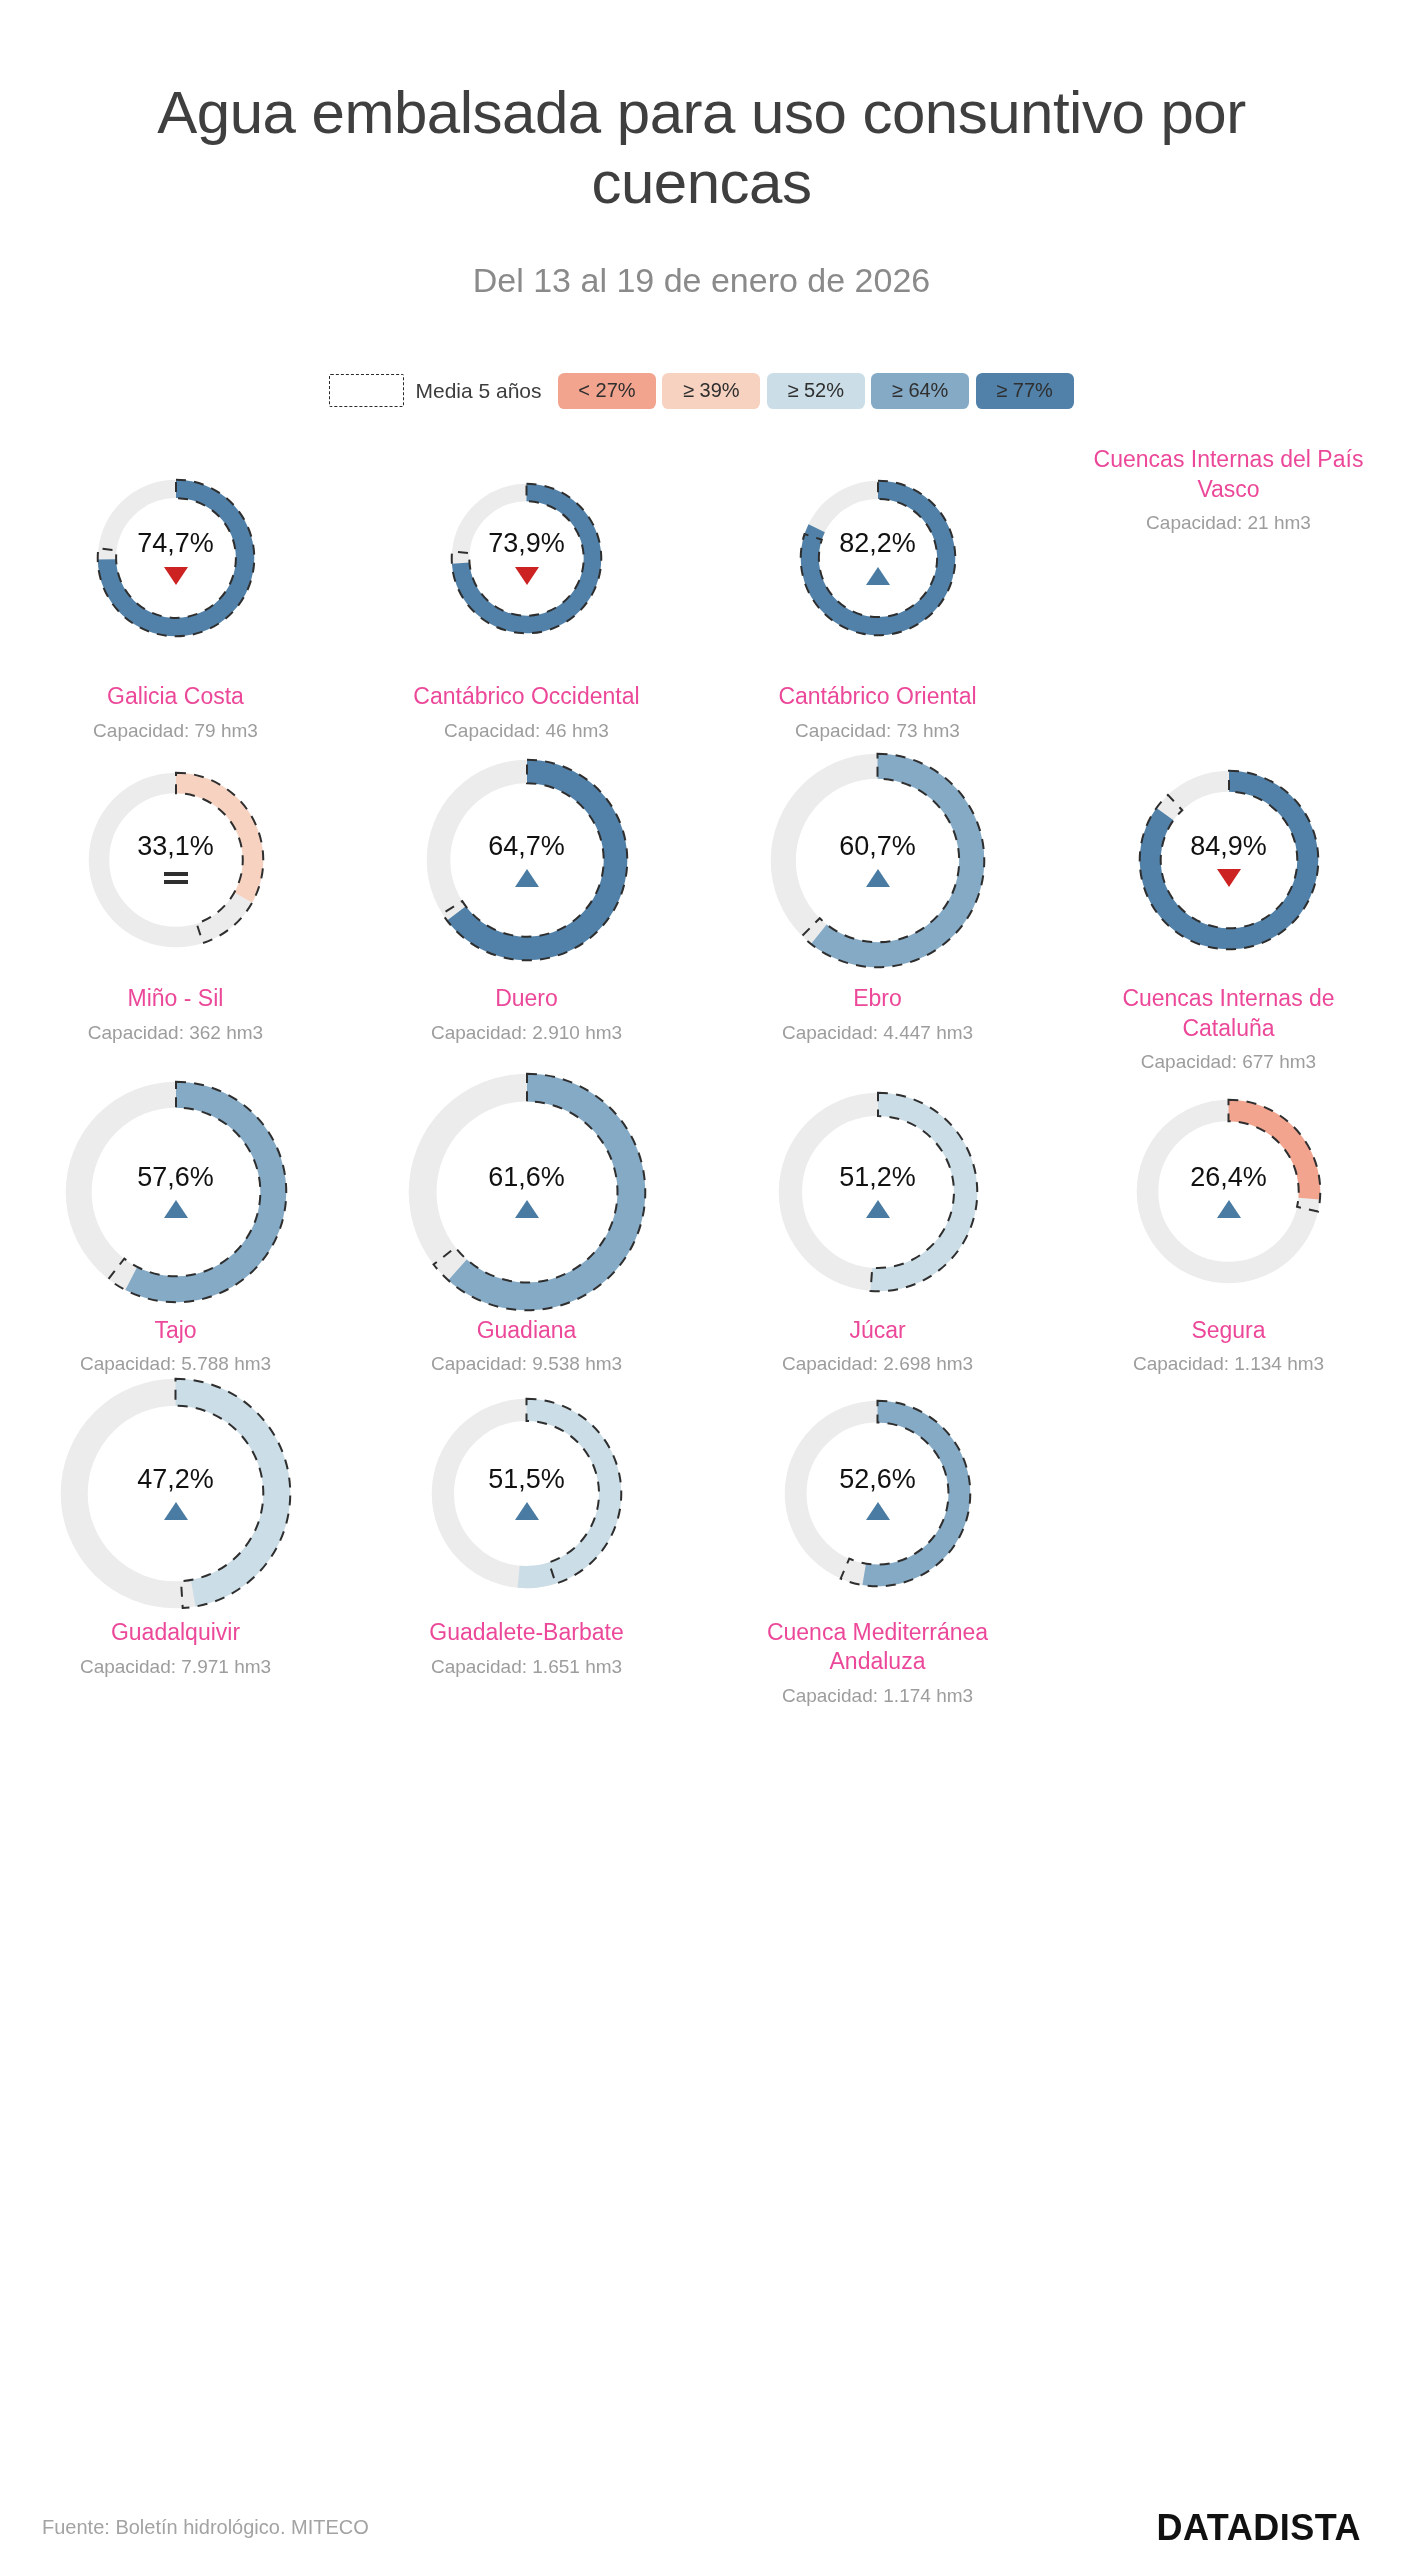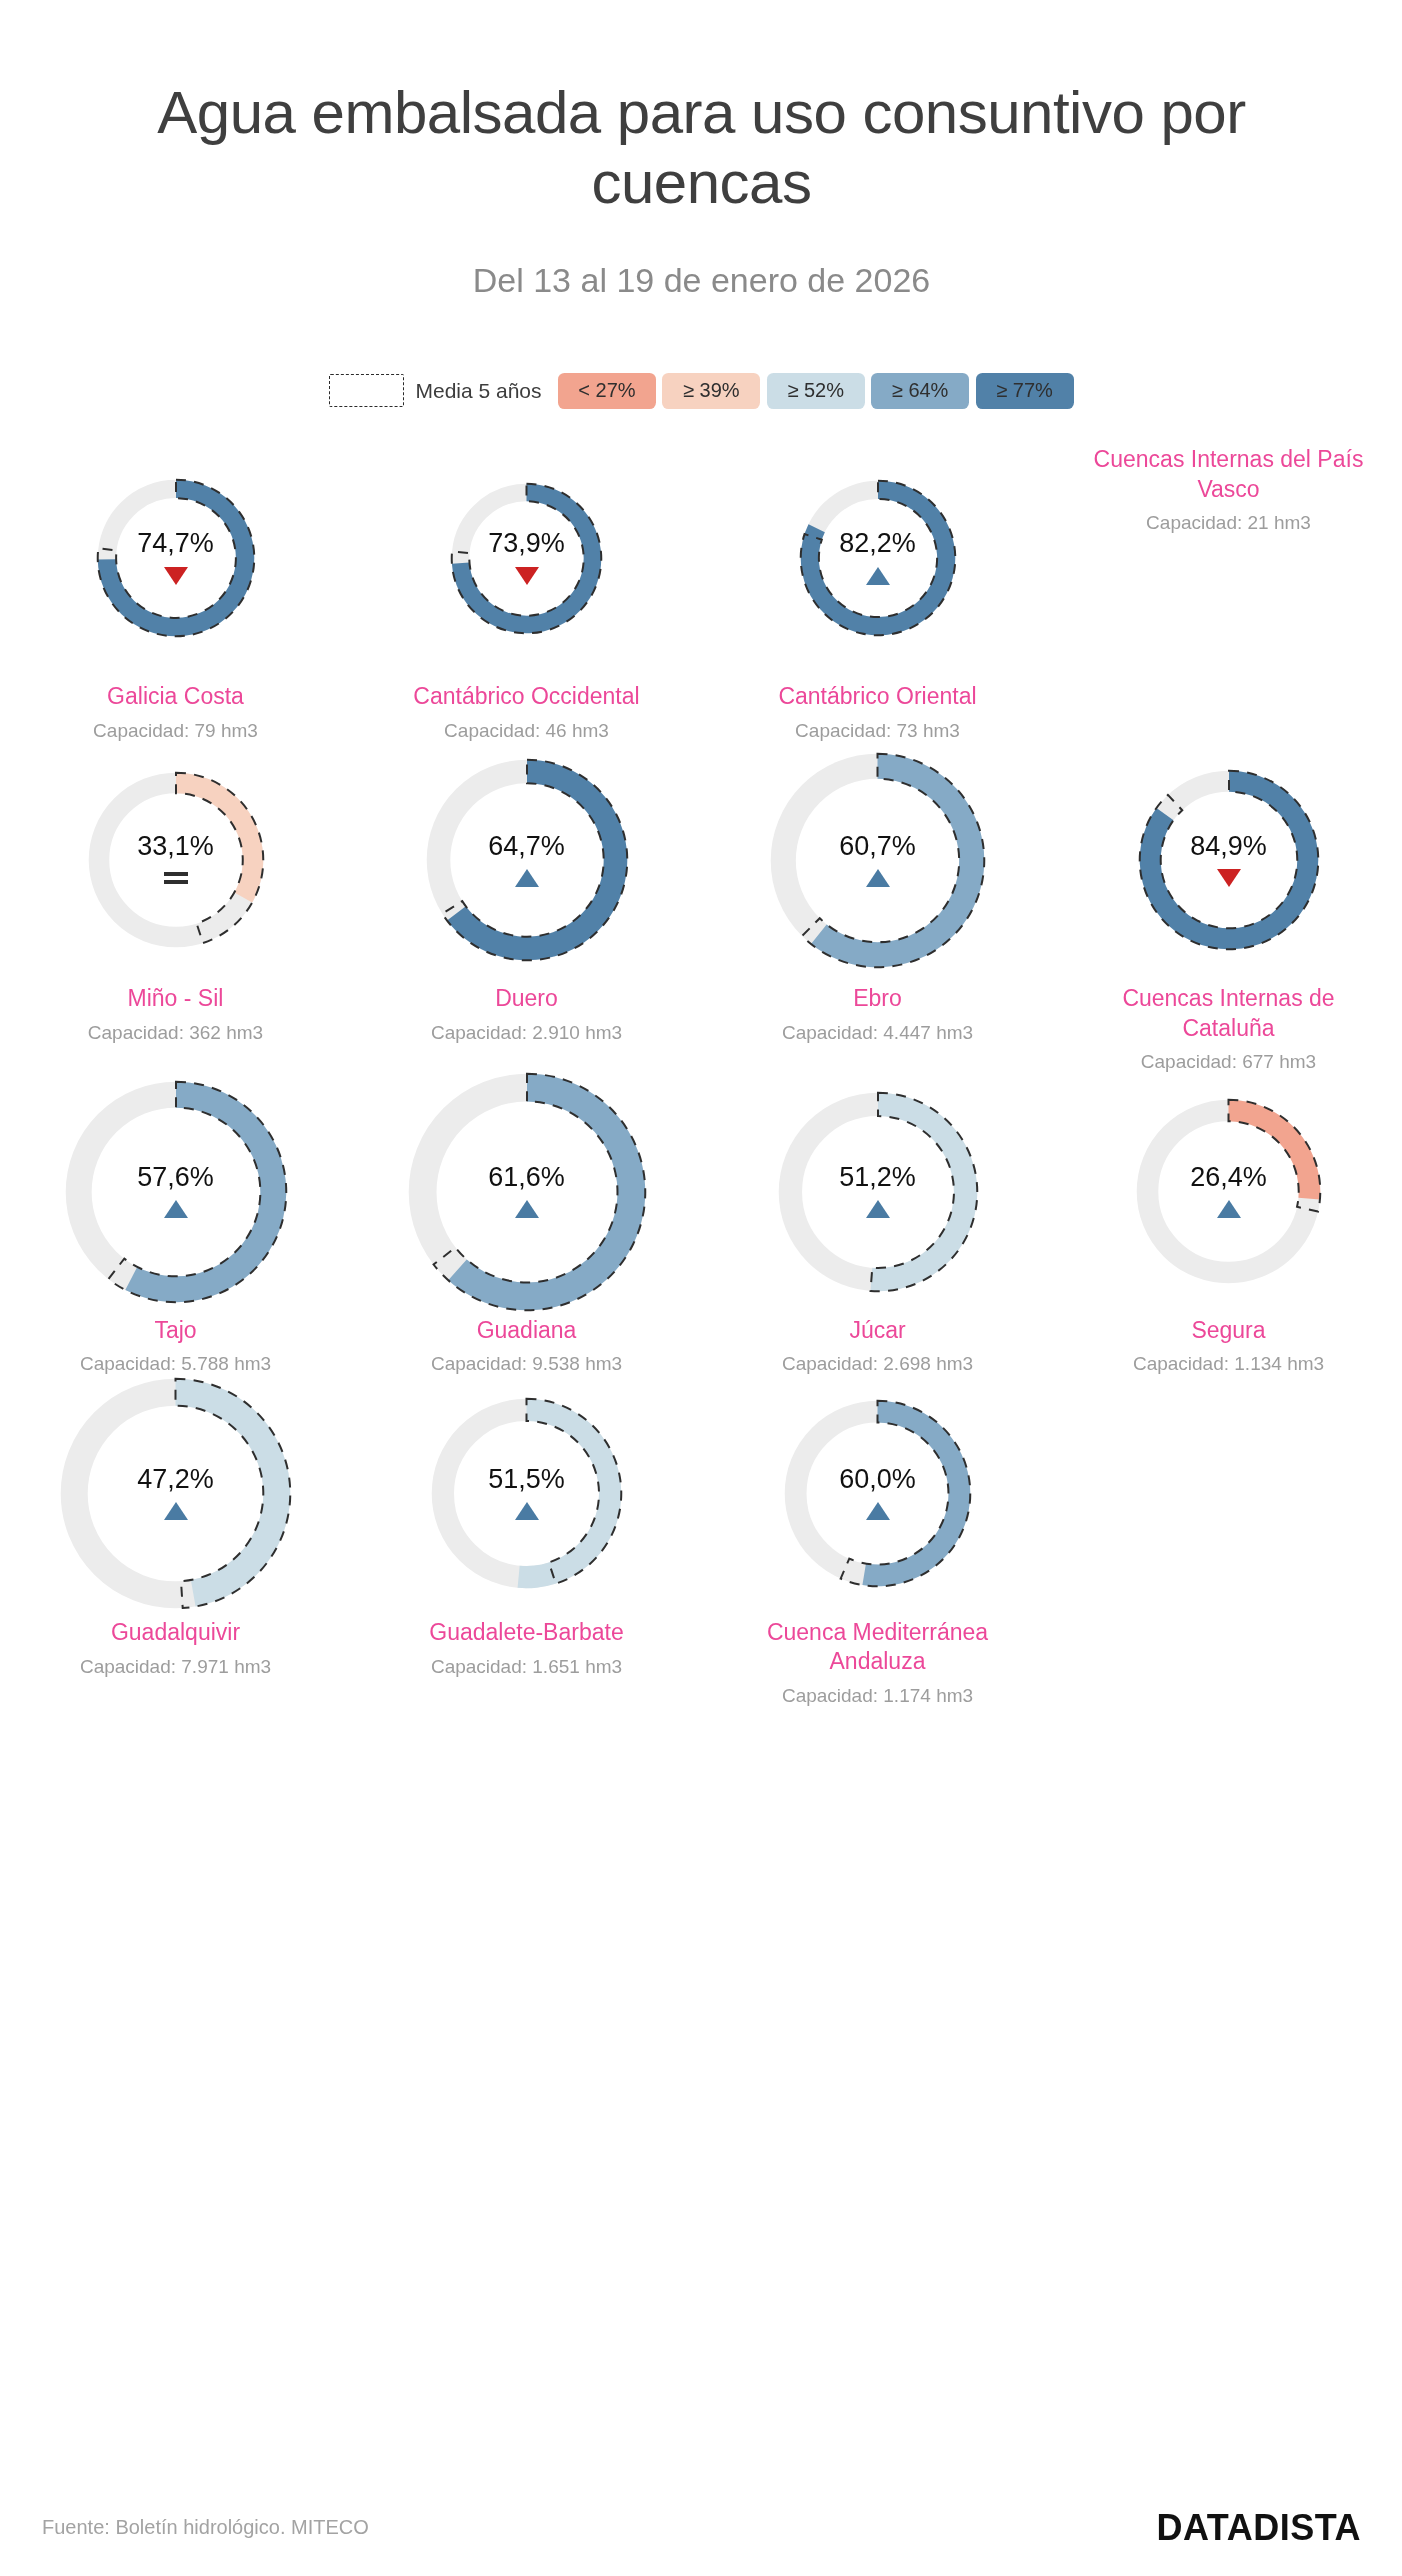--- a/index.html
+++ b/index.html
@@ -371,21 +371,21 @@
       </div>
       <div class="cell">
         <div class="donut-area">
           <div class="donut" style="width: 191px; height: 191px;">
             <svg width="191" height="191" viewBox="0 0 210 210">
               <circle cx="105" cy="105" r="90.015" fill="none" stroke="#ececec" stroke-width="23.97"></circle>
               <path d="M 105 3 A 102 102 0 1 1 88.41100915012187 205.64196630920253 L 92.30942199984324 181.99110422653996 A 78.03 78.03 0 1 0 105 26.97 Z" fill="#85aac6"></path>
               <path d="M 105 3 A 102 102 0 1 1 64.49091515525242 198.6109718197661 L 74.0105500937681 176.61239344212106 A 78.03 78.03 0 1 0 105 26.97 Z" fill="none" stroke="#2e2e2e" stroke-width="2.2" stroke-dasharray="11 9"></path>
             </svg>
             <div class="donut-center">
-              <div class="pct">60,0%</div>
+              <div class="pct">52,6%</div>
               <div class="trend">
                 <div class="tri-up"></div>
               </div>
             </div>
           </div>
         </div>
         <div class="cell-name">Cuenca Mediterránea Andaluza</div>
         <div class="cell-cap">Capacidad: 1.174 hm3</div>
       </div>
     </div>

